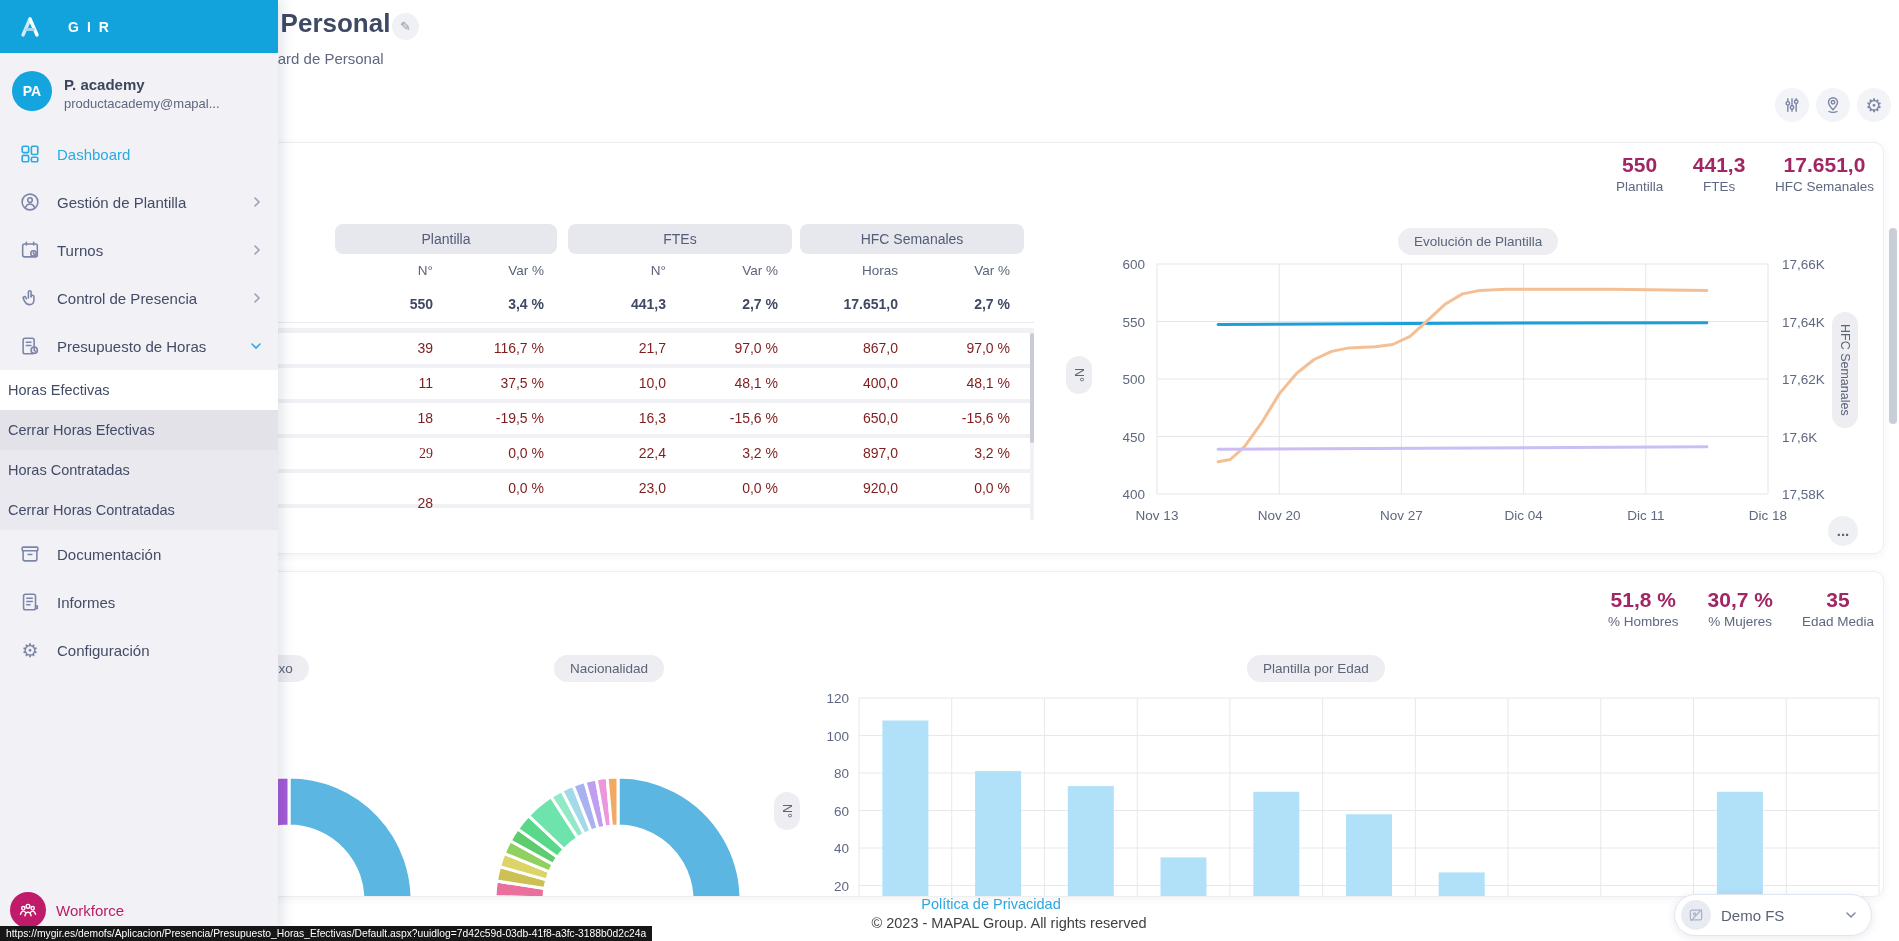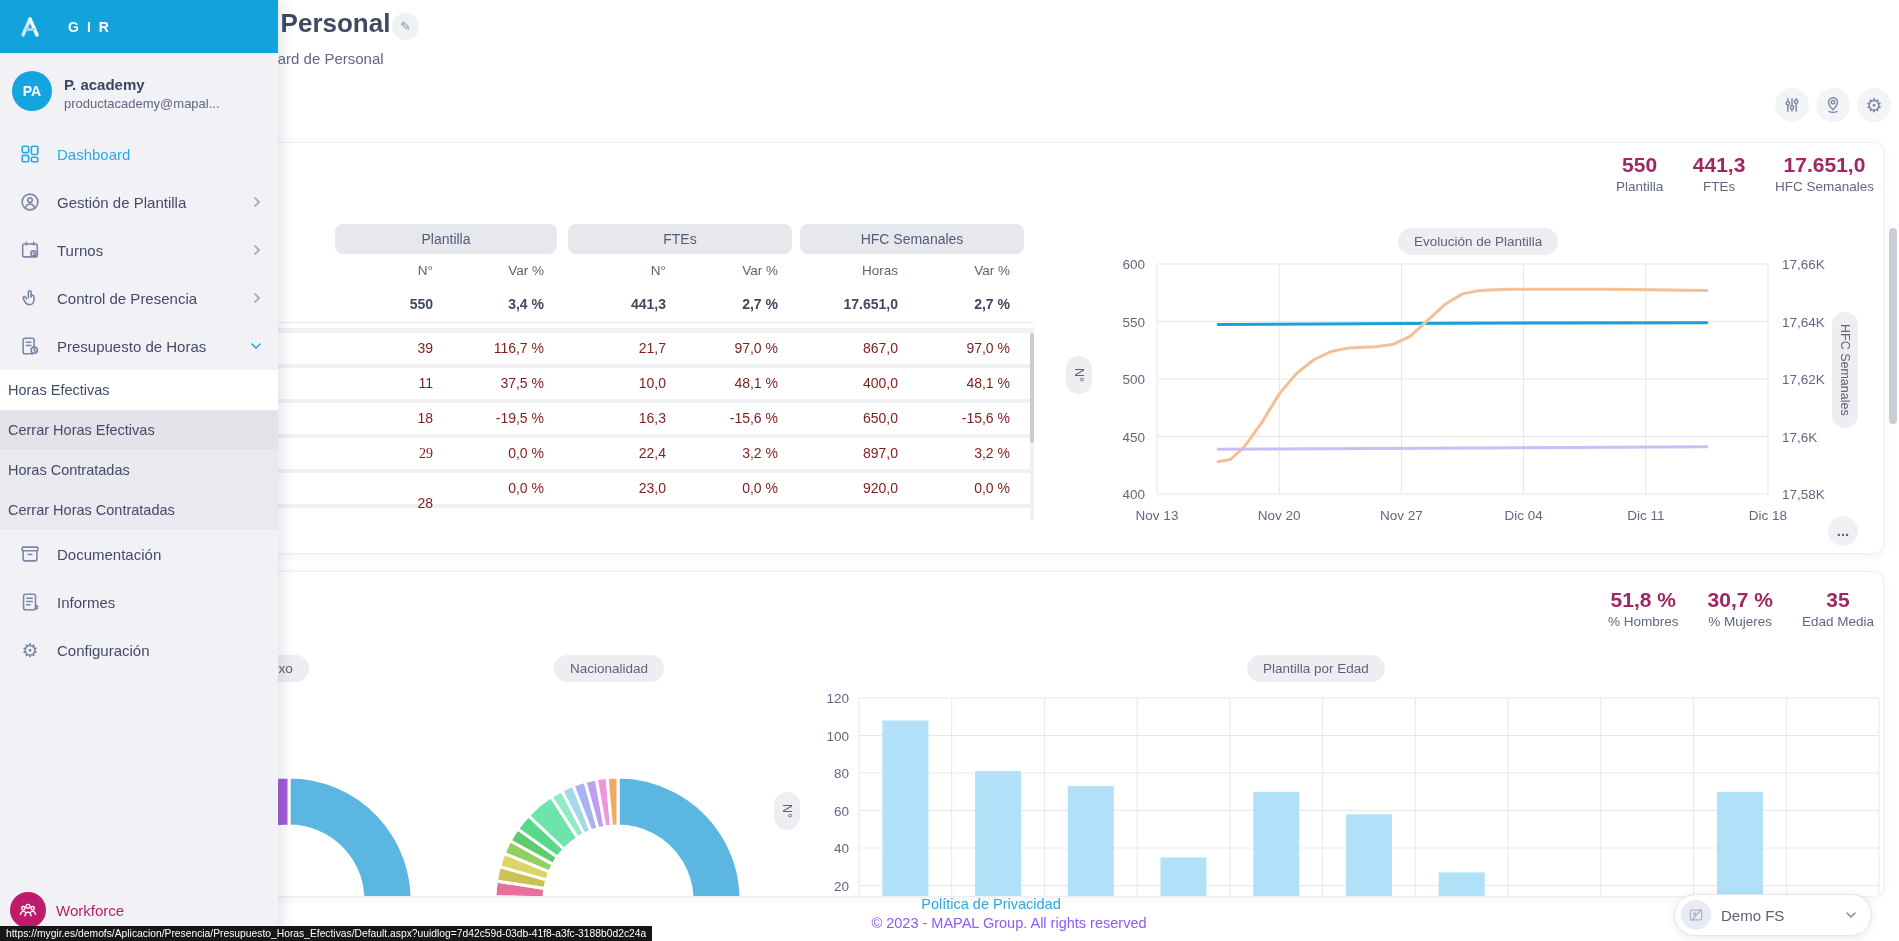--- a/index.html
+++ b/index.html
@@ -38,21 +38,21 @@
   .thead{font-size:13.5px;color:#5b6479;}
   .ttotal{font-size:14px;font-weight:700;color:#3f4963;}
   .tval{font-size:14px;color:#7f1d1d;}
   .hairline{position:absolute;height:1px;background:#ebebf0;z-index:2;}
   .rowstrip{position:absolute;background:#f1f1f5;z-index:1;}
   .trow{position:absolute;background:#fff;z-index:2;}
   .tscroll{position:absolute;width:4px;border-radius:2px;background:#c9ccd6;z-index:3;}
   
   .footer-link{position:absolute;left:991px;top:896px;transform:translateX(-50%);font-size:14.5px;color:#2ca7e1;
                text-decoration:none;z-index:5;white-space:nowrap;}
-  .footer-copy{position:absolute;left:991px;top:915px;transform:translateX(-50%);font-size:14.5px;color:#8b5cf6;
+  .footer-copy{position:absolute;left:991px;top:915px;transform:translateX(-50%);font-size:14.5px;color:#404040;
                z-index:5;white-space:nowrap;padding-left:36px;}
   
   .tenant{position:absolute;left:1674px;top:894px;width:198px;height:42px;border-radius:21px;background:#fff;
           border:1px solid #e2e6f0;box-shadow:0 2px 8px rgba(40,50,80,0.10);display:flex;align-items:center;
           padding:0 14px 0 6px;z-index:6;cursor:pointer;}
   .tenant-avatar{width:30px;height:30px;border-radius:50%;background:#e9ebf3;display:flex;align-items:center;justify-content:center;}
   .tenant-label{font-size:15px;color:#5a6275;margin-left:10px;flex:1;}
   
   .pg-scroll{position:absolute;left:1889px;top:228px;width:8px;height:196px;border-radius:4px;background:#c9cdd8;z-index:4;}
   

